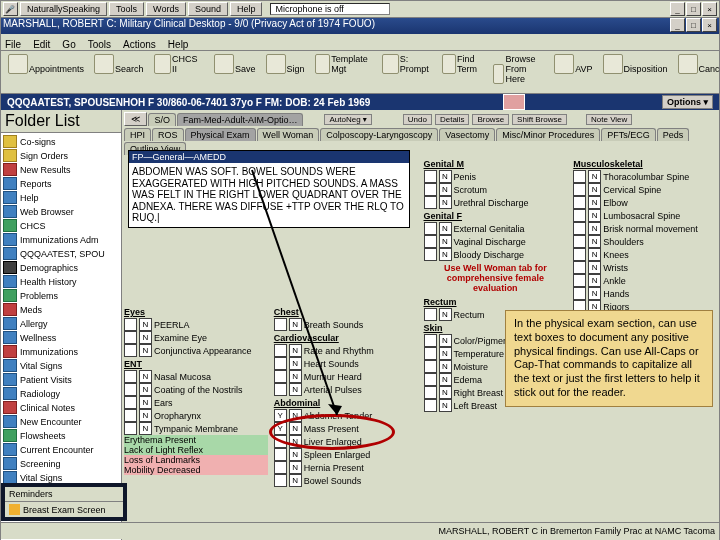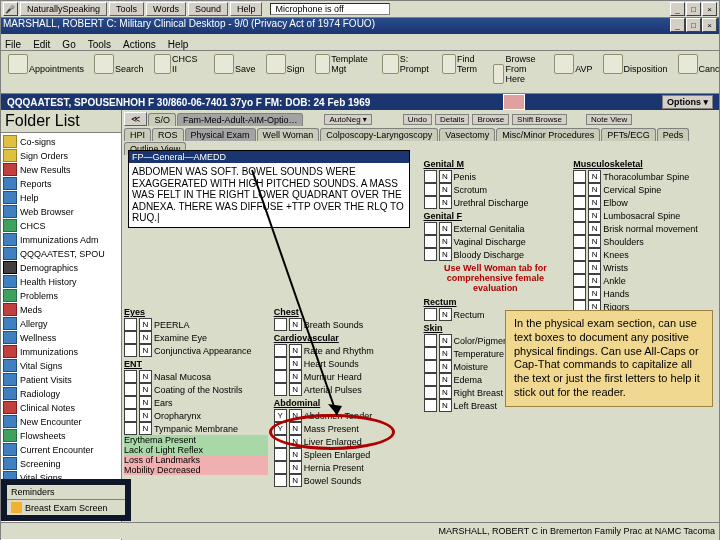--- a/index.html
+++ b/index.html
@@ -35,21 +35,21 @@
 .sect{font-weight:bold;text-decoration:underline;margin:2px 0 1px}
 .row{display:flex;align-items:center;gap:2px;margin-bottom:0;white-space:nowrap}
 .cb{width:11px;height:11px;border:1px solid #404040;background:#fff;display:inline-flex;align-items:center;justify-content:center;font-size:8px}
 .notebox{position:absolute;background:#fff;border:1px solid #000;min-width:260px;font-size:10px}
 .notehdr{background:#1a3570;color:#fff;padding:1px 3px;font-size:9px}
 .notetext{padding:3px;line-height:1.15;font-family:Arial}
 .redtext{color:#b00000;font-weight:bold;font-size:9px;text-align:center;padding:2px 4px}
 .callout{position:absolute;background:#f0d890;border:1px solid #a08040;padding:6px 8px;font-family:Verdana,sans-serif;font-size:11px;line-height:1.25;width:190px}
 .statusbar{position:absolute;bottom:0;left:0;right:0;height:16px;background:#d8dcc8;border-top:1px solid #808080;font-size:9px;display:flex;align-items:center;padding:0 4px}
 svg.arrow{position:absolute;pointer-events:none}
-.reminders{position:absolute;left:0;bottom:18px;width:118px;background:#d8dcc8;border:6px solid #0f172a;font-size:9px}
+.reminders{position:absolute;left:0;bottom:18px;width:118px;background:#d8dcc8;border:4px solid #0f172a;font-size:9px}
 .circle{position:absolute;border:3px solid #b00000;border-radius:50%;pointer-events:none}
 .greenrow{background:#a8d8a8}
 .pinkrow{background:#f0b0b0}
 </style>
 </head>
 <body>
 
 <div class="win" style="left:0;top:0;width:718px;height:538px">
 
   <div style="height:16px;background:#d8dcc8;border-bottom:1px solid #808080;display:flex;align-items:center;font-size:9px;padding:0 2px;gap:2px">

